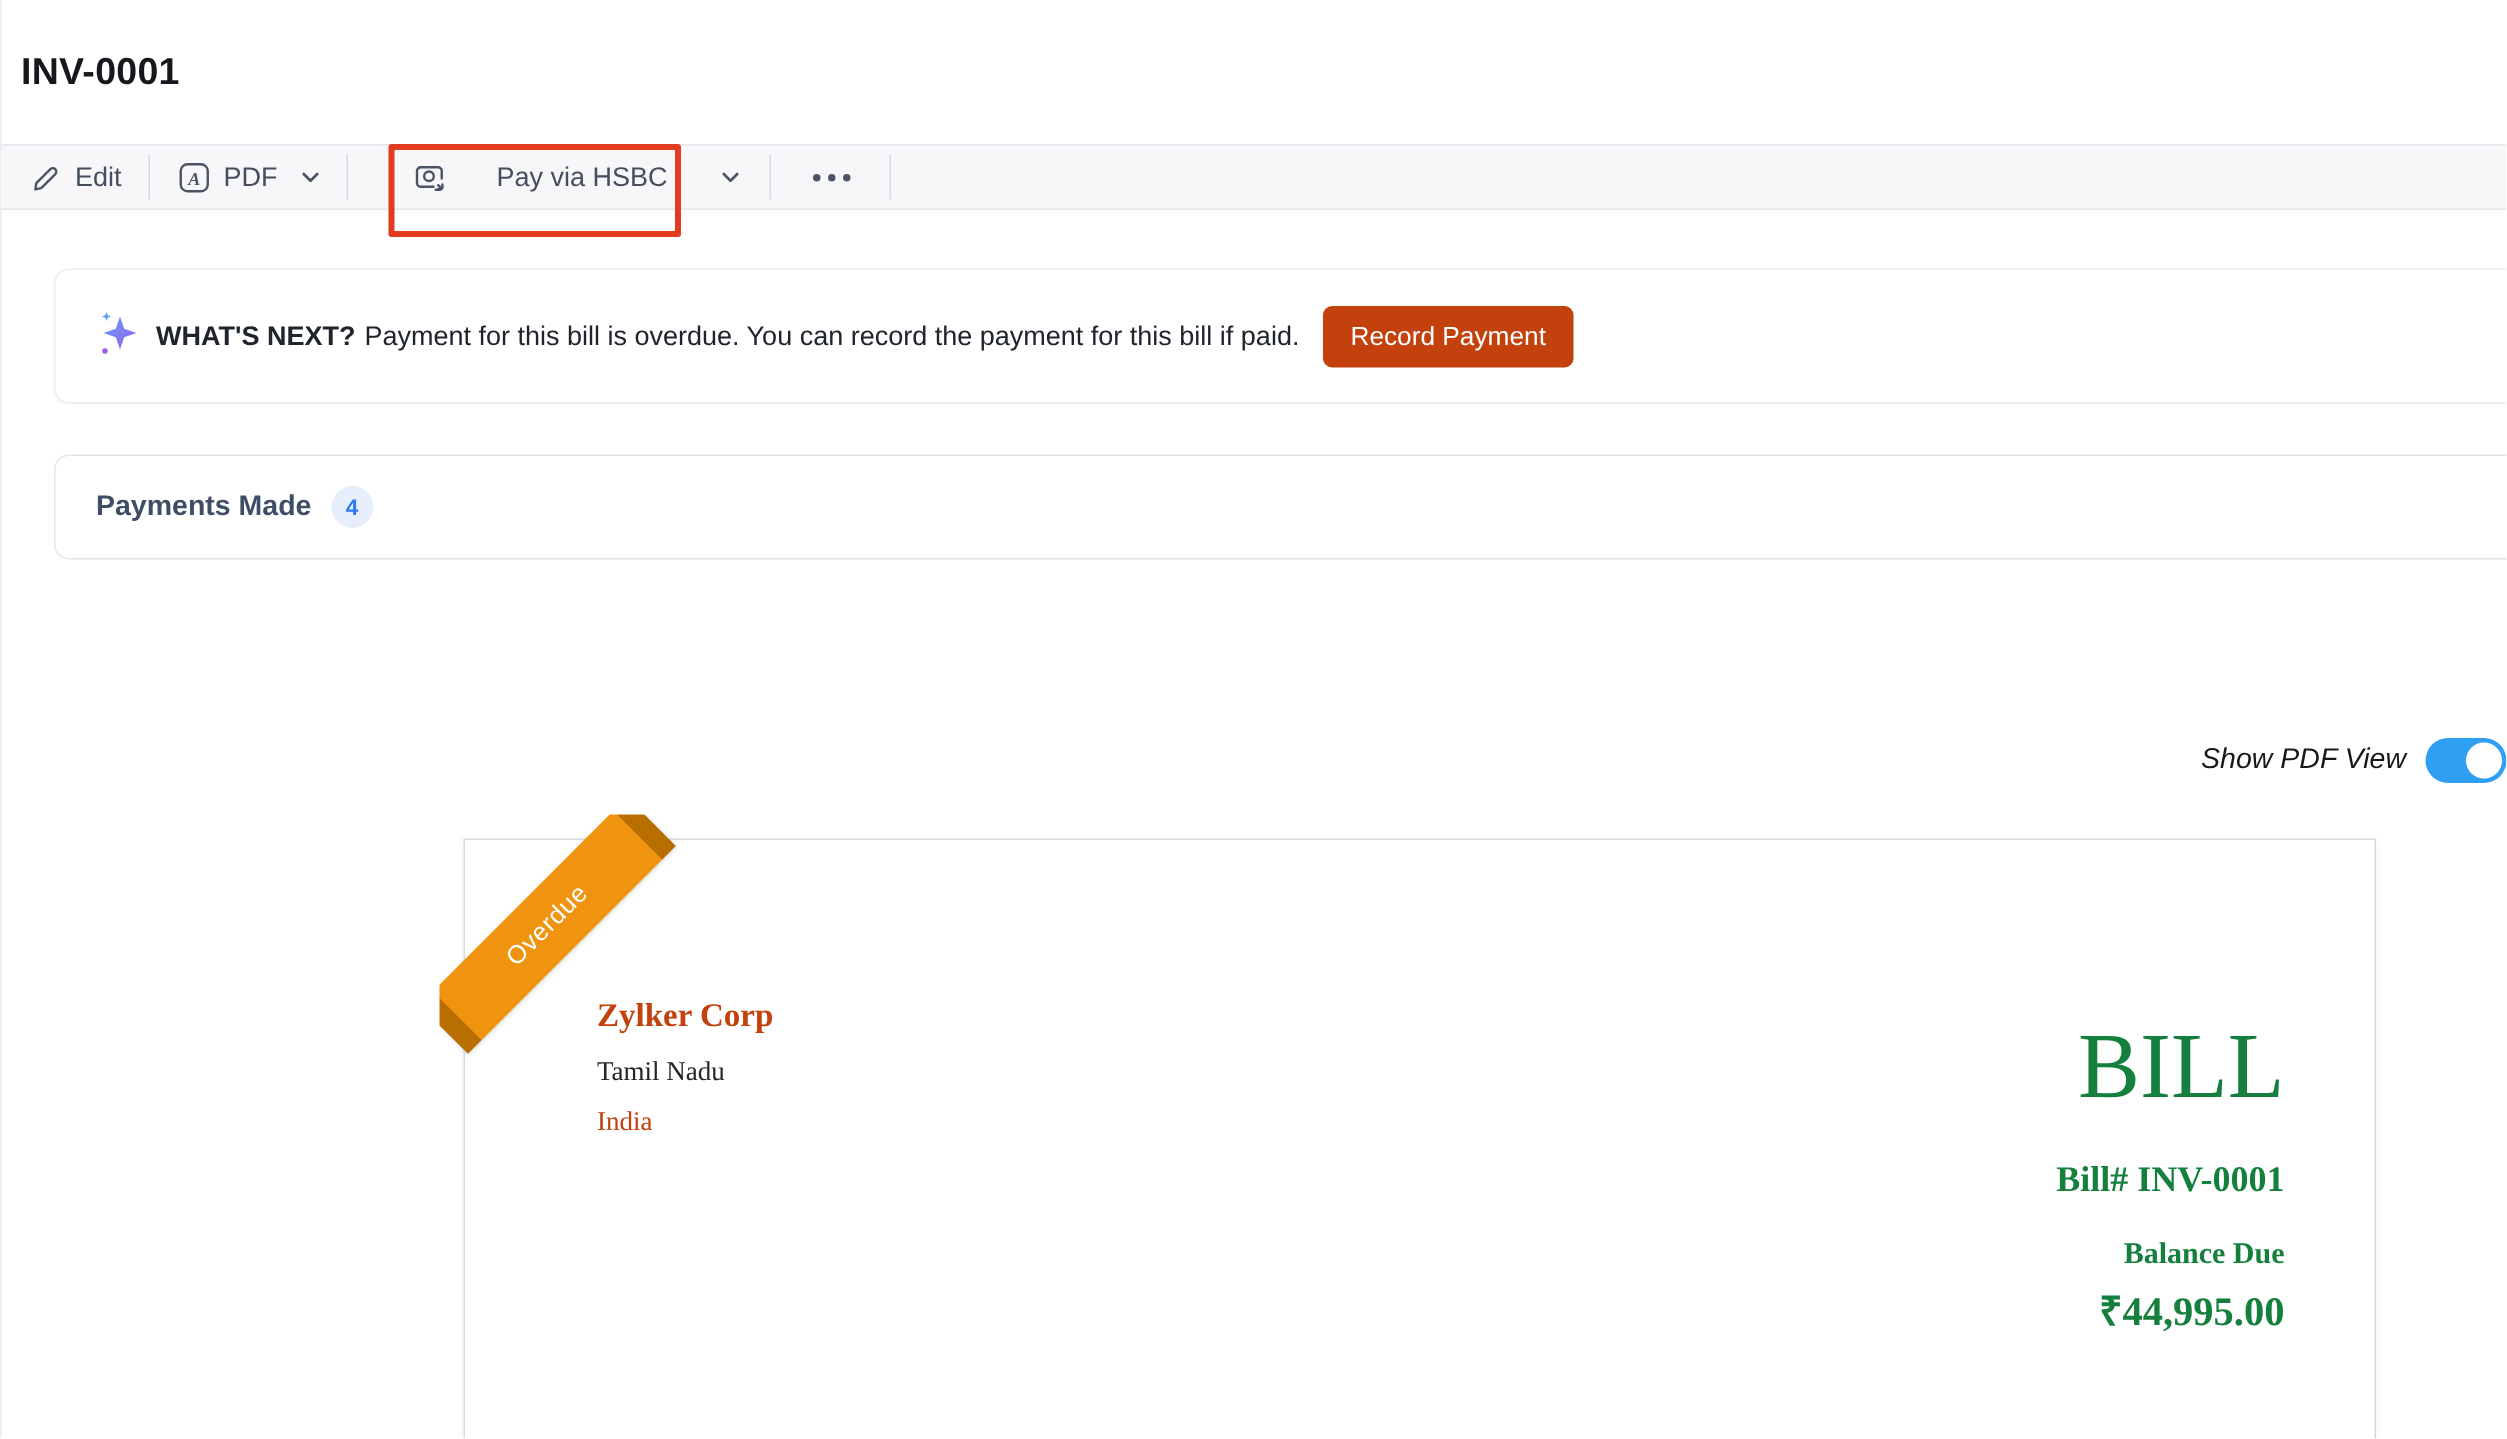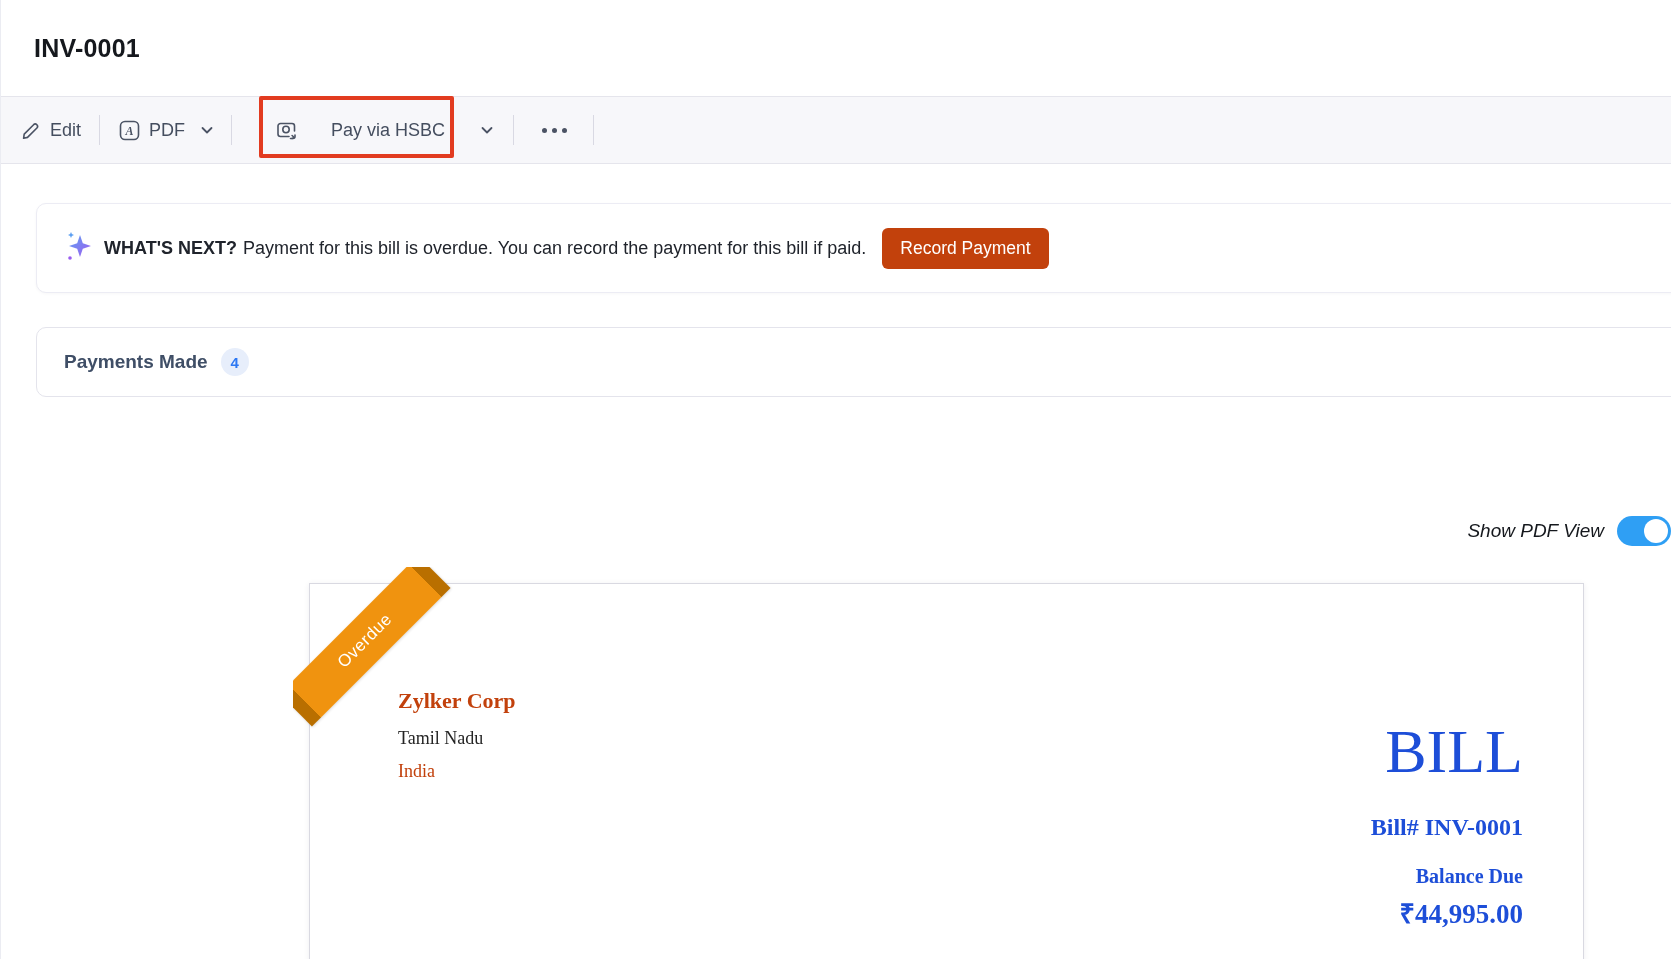--- a/index.html
+++ b/index.html
@@ -6,27 +6,27 @@
   html,body { background:#fff; }
   body { font-family: "Liberation Sans", sans-serif; }
   .page {
     position: relative;
     width: 1671px; height: 959px;
     background: #fff;
     overflow: hidden;
     border-left: 1px solid #ebecf2;
   }
   
-  .page-header { height: 96px; display: flex; align-items: center; padding-left: 33px; background:#fff; }
+  .page-header { height: 96px; display: flex; align-items: center; padding-left: 13px; background:#fff; }
   .page-title { font-size: 25px; font-weight: 700; color: #15181d; letter-spacing: .2px; }
 
   
   .toolbar {
     position: relative;
-    height: 68px;
+    height: 44px;
     background: #f7f7fa;
     border-top: 1px solid #e5e5ec;
     border-bottom: 1px solid #e5e5ec;
     display: flex; align-items: center;
     padding-left: 20px;
   }
   .tb-btn {
     display: inline-flex; align-items: center; gap: 9px;
     background: none; border: none; cursor: pointer;
     font-family: inherit; font-size: 18px; color: #454e5f;
@@ -129,21 +129,21 @@
     background: linear-gradient(90deg, #b96f00 0 13px, #f0930f 13px calc(100% - 13px), #b96f00 calc(100% - 13px));
     display: flex; align-items: center; justify-content: center;
     color: #fff; font-family: "Liberation Sans", sans-serif;
     font-size: 17px; letter-spacing: .5px;
     box-shadow: 0 1px 3px rgba(0,0,0,.15);
   }
   .vendor-block { position: absolute; left: 88px; top: 104px; color: #1d1d1d; }
   .vendor-name { font-size: 22px; font-weight: 700; color: #c2410c; }
   .vendor-line1 { margin-top: 14px; font-size: 18px; color: #242424; }
   .vendor-line2 { margin-top: 12px; font-size: 18px; color: #c2410c; }
-  .bill-block { position: absolute; right: 60px; top: 136px; text-align: right; color: #1d4ed8; }
+  .bill-block { position: absolute; right: 60px; top: 120px; text-align: right; color: #15803d; }
   .bill-doc-type { font-size: 62px; line-height: 1; font-weight: 400; }
   .bill-number { margin-top: 32px; font-size: 24px; font-weight: 700; }
   .balance-label { margin-top: 24px; font-size: 20px; font-weight: 700; }
   .balance-amount { margin-top: 6px; font-size: 27px; font-weight: 700; }
 </style>
 </head>
 <body>
 
 <div class="page">
 

